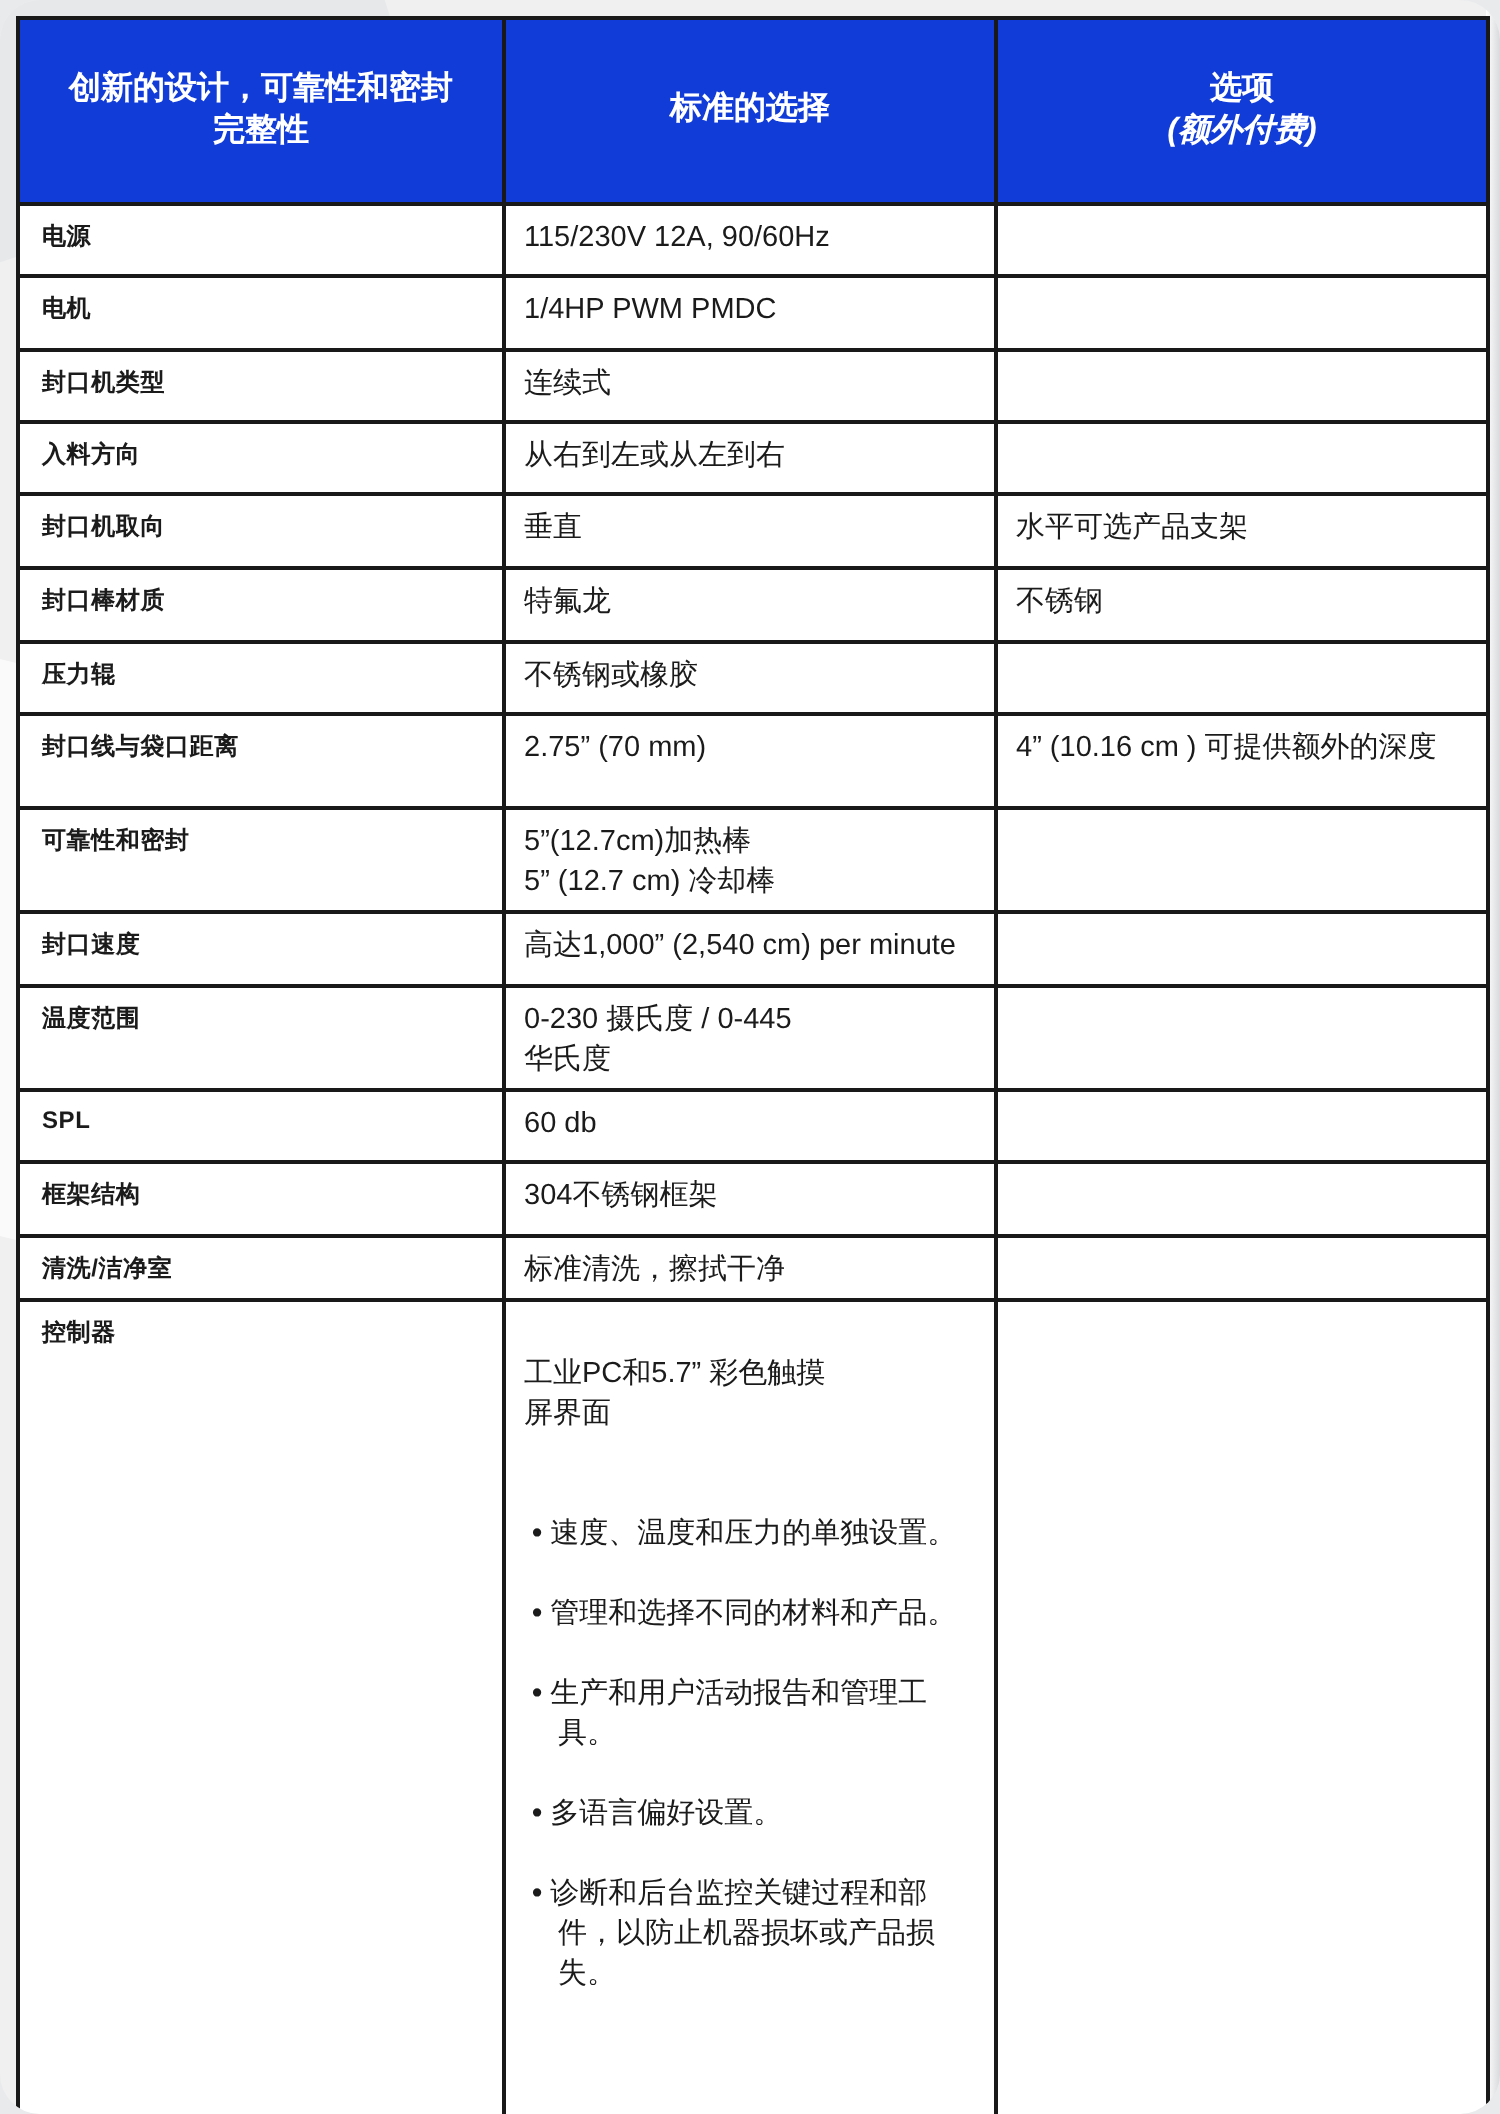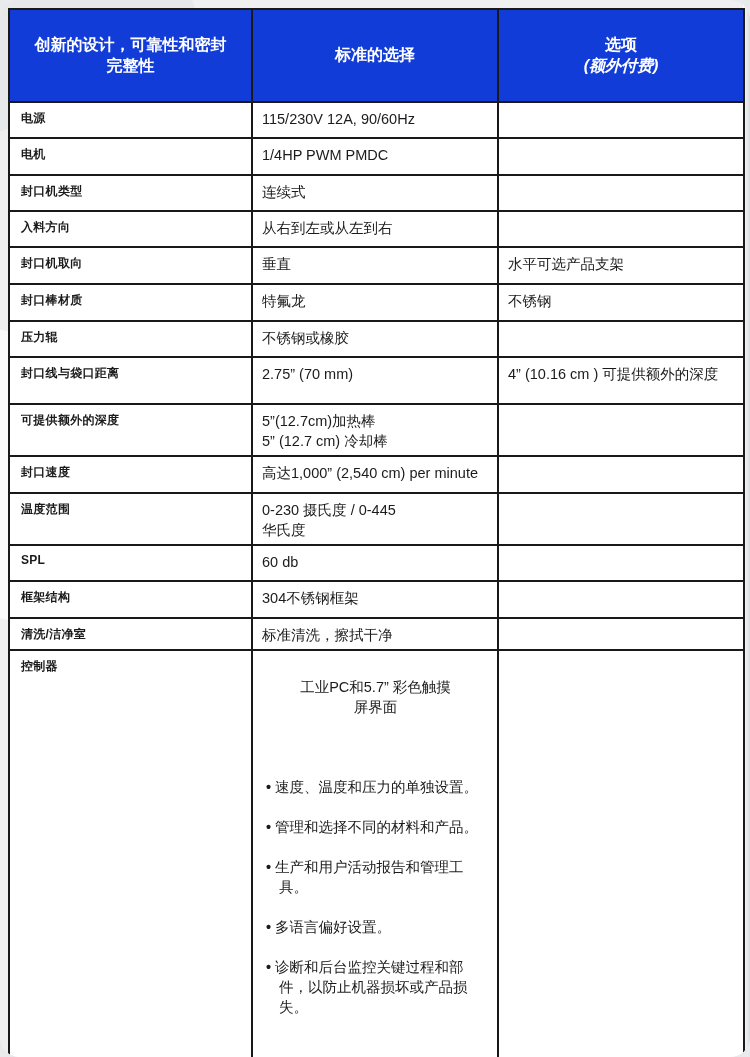--- a/index.html
+++ b/index.html
@@ -68,21 +68,21 @@
     padding: 7px 8px 4px 11px;
     letter-spacing: 0.3px;
   }
   td.std, td.opt {
     font-size: 14.5px;
     line-height: 1.38;
     white-space: pre-line;
     padding: 6px 8px 4px 9px;
   }
 
-  td.ctrl .intro { white-space: pre-line; margin-bottom: 20px; text-align: center; }
+  td.ctrl .intro { white-space: pre-line; margin-bottom: 0; }
   td.ctrl ul { list-style: none; margin: 0; padding: 0 0 0 4px; }
   td.ctrl li { padding-left: 13px; text-indent: -13px; line-height: 1.38; }
   td.ctrl li::before { content: "\2022\00a0"; font-weight: bold; }
 </style>
 </head>
 <body>
 
 <div class="stage">
   <div class="bg-shape tl"></div>
   <div class="bg-shape left-band"></div>
@@ -141,21 +141,21 @@
       <td class="lbl">压力辊</td>
       <td class="std">不锈钢或橡胶</td>
       <td class="opt"></td>
     </tr>
     <tr style="height:47px">
       <td class="lbl">封口线与袋口距离</td>
       <td class="std">2.75” (70 mm)</td>
       <td class="opt">4” (10.16 cm ) 可提供额外的深度</td>
     </tr>
     <tr style="height:48px">
-      <td class="lbl">可提供额外的深度</td>
+      <td class="lbl">可靠性和密封</td>
       <td class="std">5”(12.7cm)加热棒
 5” (12.7 cm) 冷却棒</td>
       <td class="opt"></td>
     </tr>
     <tr style="height:37px">
       <td class="lbl">封口速度</td>
       <td class="std">高达1,000” (2,540 cm) per minute</td>
       <td class="opt"></td>
     </tr>
     <tr style="height:48px">

